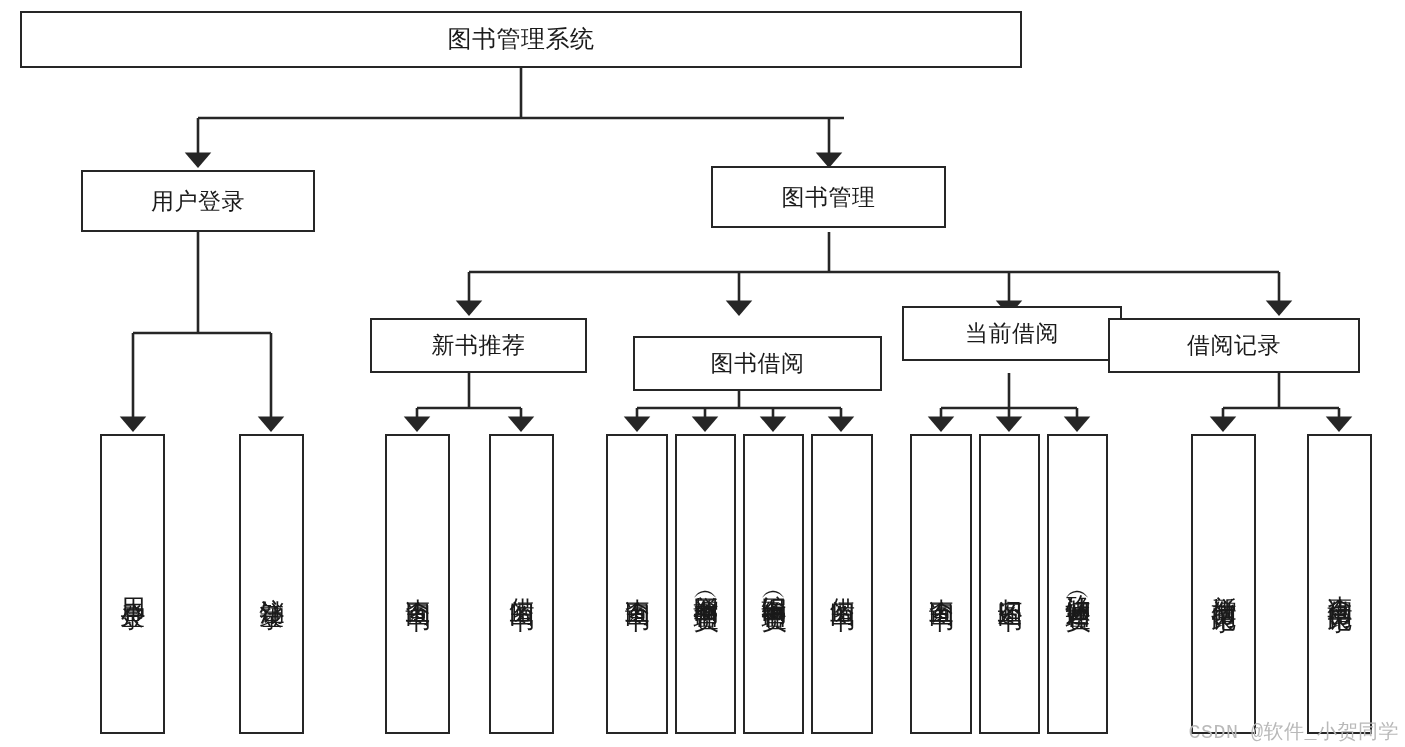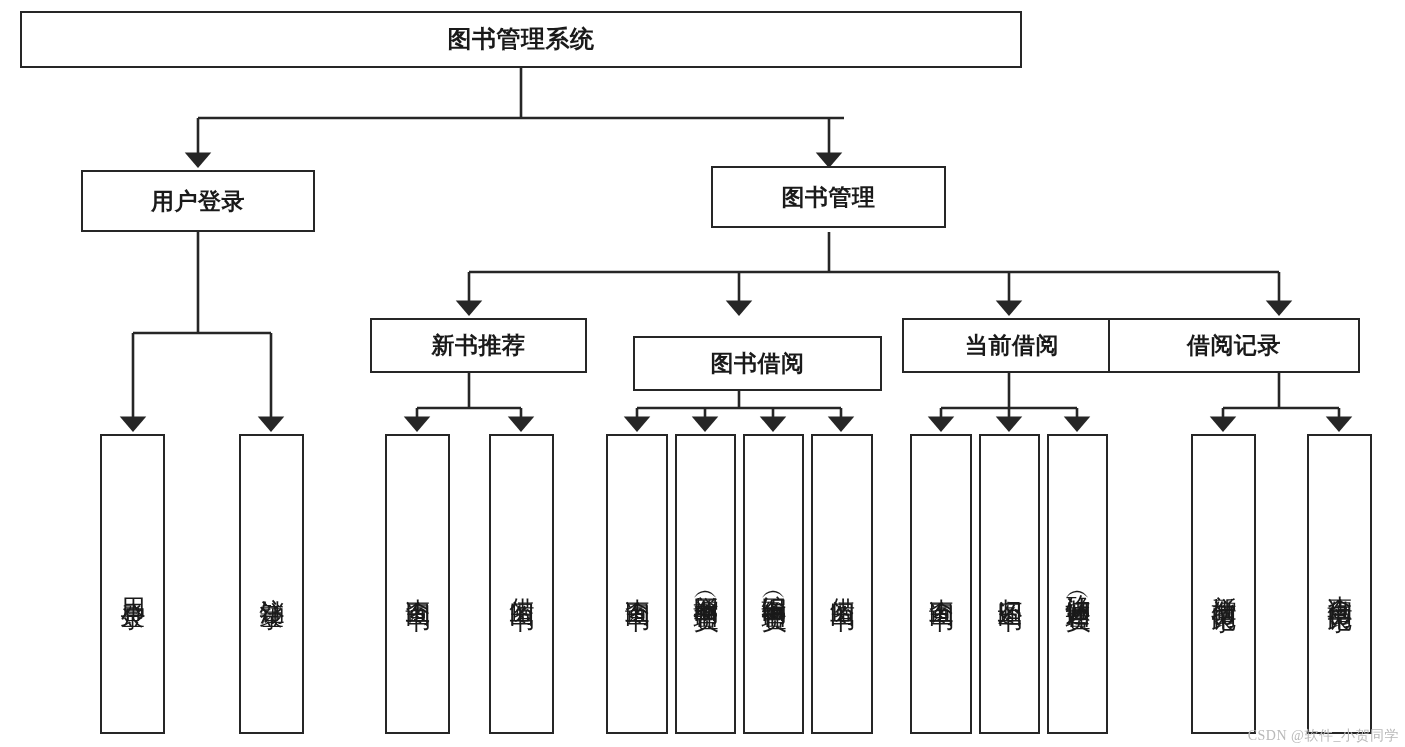--- a/index.html
+++ b/index.html
@@ -36,21 +36,20 @@
     color: #1a1a1a;
   }
   .node .label {
     text-align: center;
     line-height: 1.08;
     letter-spacing: 0.5px;
     white-space: pre;
   }
   .node.horiz .label {
     font-size: 23px;
-    font-weight: bold;
   }
   .node.root .label {
     font-size: 24px;
   }
   .node.vert {
     align-items: center;
     justify-content: center;
   }
   .node.vert .label {
     writing-mode: vertical-rl;
@@ -62,25 +61,25 @@
     max-height: 275px;
   }
   .node.vert.long .label {
     max-height: 290px;
     letter-spacing: 2px;
   }
   .watermark {
     position: absolute;
     right: 6px;
     bottom: 2px;
-    font-size: 14px;
+    font-size: 20px;
     color: #b9b9b9;
     letter-spacing: 0.5px;
     white-space: pre;
-    font-family: Liberation Serif, serif;
+    font-family: Liberation Mono, monospace;
   }
 </style>
 </head>
 <body>
 
 <div id="canvas">
 
   <svg class="wires" viewBox="0 0 1405 747" xmlns="http://www.w3.org/2000/svg">
     <defs>
       <marker id="arrow" markerWidth="10" markerHeight="11" refX="3.1" refY="5.5" orient="auto" markerUnits="strokeWidth">
@@ -141,21 +140,21 @@
   <div class="node horiz" style="left:711px; top:166px; width:235px; height:62px;">
     <span class="label">图书管理</span>
   </div>
 
   <div class="node horiz" style="left:370px; top:318px; width:217px; height:55px;">
     <span class="label">新书推荐</span>
   </div>
   <div class="node horiz" style="left:633px; top:336px; width:249px; height:55px;">
     <span class="label">图书借阅</span>
   </div>
-  <div class="node horiz" style="left:902px; top:318px; width:220px; height:55px;">
+  <div class="node horiz" style="left:902px; top:306px; width:220px; height:55px;">
     <span class="label">当前借阅</span>
   </div>
   <div class="node horiz" style="left:1108px; top:318px; width:252px; height:55px;">
     <span class="label">借阅记录</span>
   </div>
 
   <div class="node vert" style="left:100px; top:434px; width:65px; height:300px;">
     <span class="label">用户登录</span>
   </div>
   <div class="node vert" style="left:239px; top:434px; width:65px; height:300px;">

